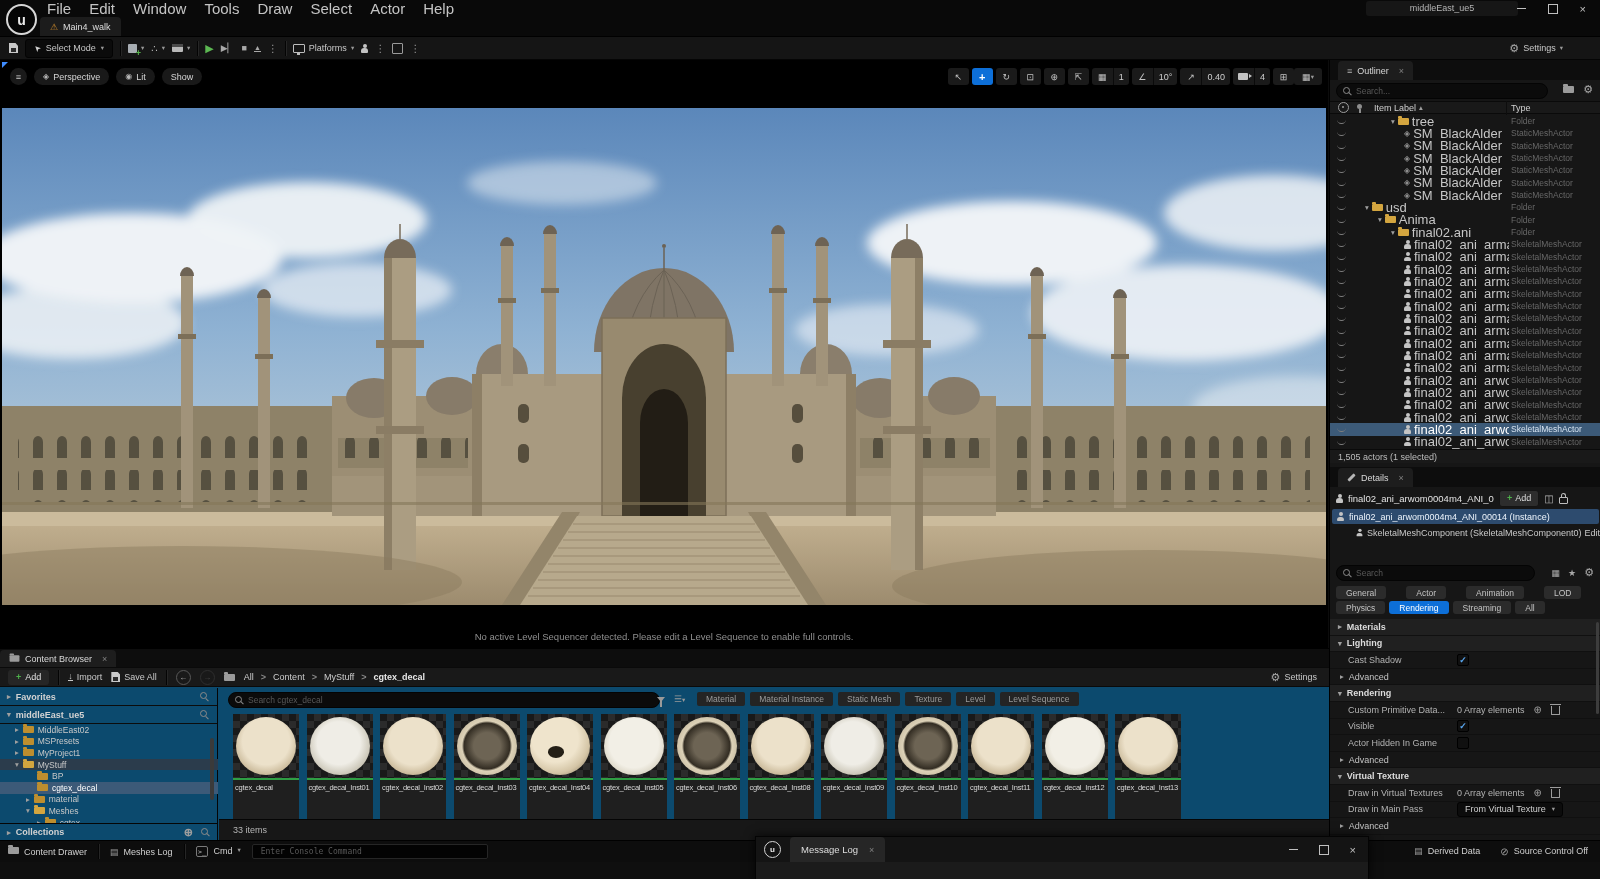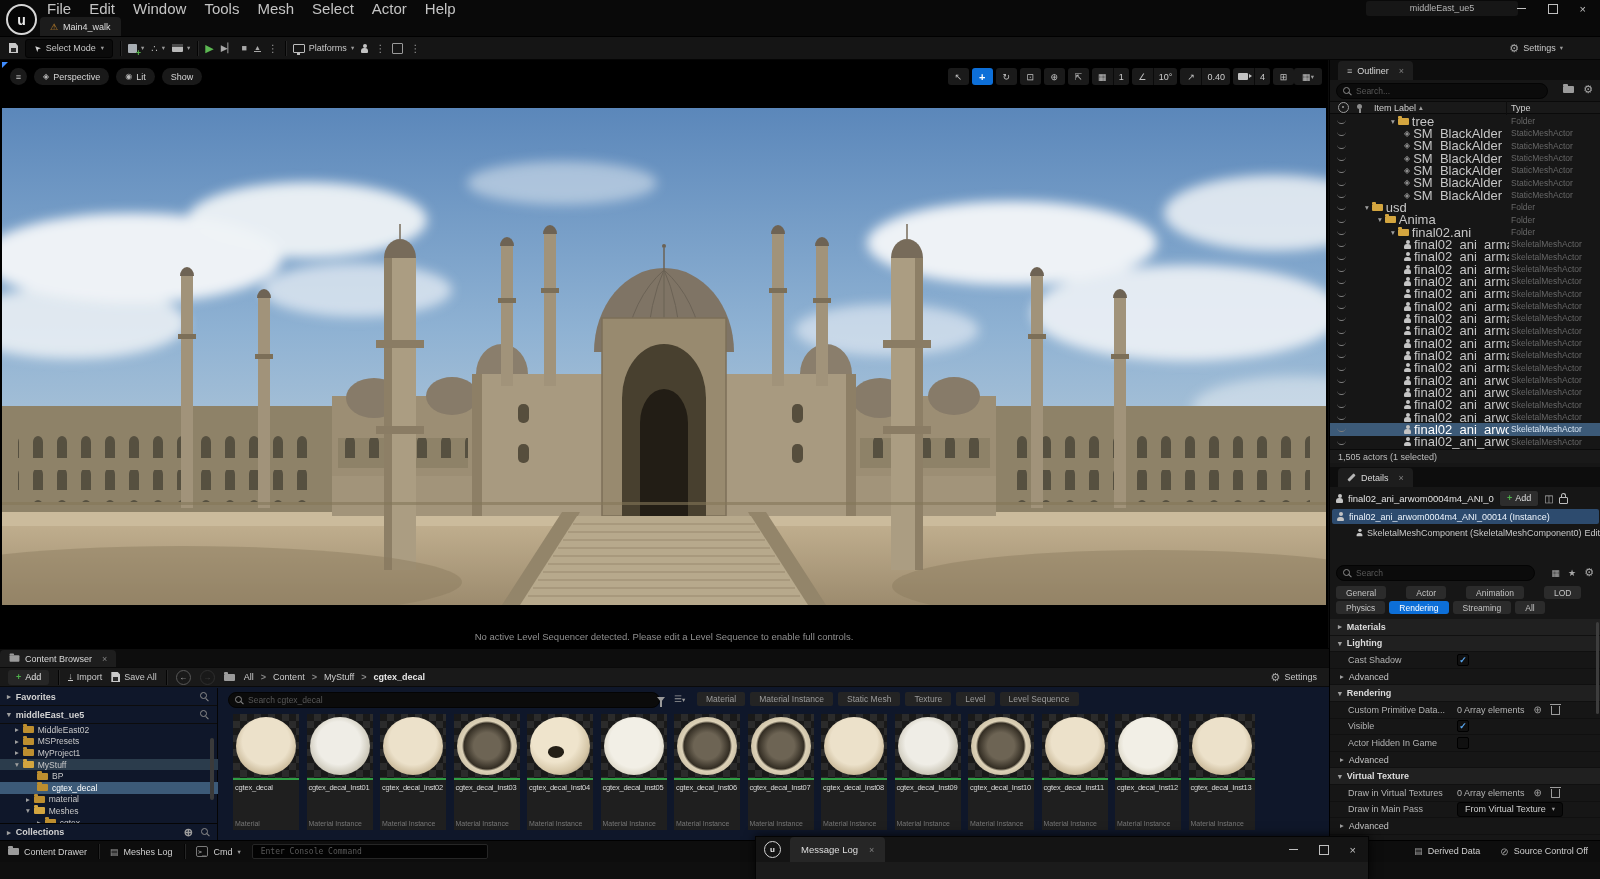--- a/index.html
+++ b/index.html
@@ -127,21 +127,21 @@
   .chip.active{background:#0d6fd8;color:#fff}
   .props{position:absolute;left:0;top:152px;width:271px;bottom:0;overflow:hidden}
   .drow{height:16.6px;display:flex;align-items:center;gap:5px;padding-left:8px;box-sizing:border-box;border-bottom:1px solid #101010;position:relative}
   .drow.sect{background:#202020;color:#dcdcdc;font-weight:bold}
   .drow.sub{color:#c4c4c4;padding-left:10px}
   .plabel{color:#b3b3b3;width:104px;white-space:nowrap;overflow:hidden;flex:none}
   .pval{display:flex;align-items:center;gap:9px;color:#b3b3b3}
   .dd{background:#0c0c0c;border:1px solid #020202;border-radius:3px;height:13px;display:flex;align-items:center;gap:6px;padding:0 7px;color:#cfcfcf}
   .dscroll{position:absolute;right:1px;top:155px;width:3px;height:92px;background:#3d3d3d;border-radius:2px}
   
-  .cb{left:0;top:648px;width:1329px;height:192px;background:#0f172a;border-top:1px solid #000;box-sizing:border-box}
+  .cb{left:0;top:648px;width:1329px;height:192px;background:#0c4a6e;border-top:1px solid #000;box-sizing:border-box}
   .cb-toolbar{position:absolute;left:0;top:18px;width:100%;height:20px;background:#191919;border-top:1px solid #0a0a0a;border-bottom:1px solid #0a0a0a;
               display:flex;align-items:center;gap:9px;padding:0 8px;box-sizing:border-box}
   .cb-addbtn{background:#262626;border-radius:3px;height:15px;display:flex;align-items:center;gap:4px;padding:0 8px;color:#e0e0e0}
   .circ{width:13px;height:13px;border-radius:50%;border:1px solid #585858;display:flex;align-items:center;justify-content:center;color:#b9b9b9;font-size:8px}
   .circ.dim{border-color:#2e2e2e;color:#4a4a4a}
   #crumbs{display:flex;align-items:center;gap:7px}
   .crumb{color:#cdcdcd}
   .crumb.last{color:#e8e8e8;font-weight:bold}
   .crumb-sep{color:#8a8a8a;font-weight:bold}
   .cb-left{position:absolute;left:0;top:39px;width:218px;bottom:0;border-right:1px solid #050505;box-sizing:border-box}
@@ -177,21 +177,21 @@
   .thumb.v4::before{content:"";position:absolute;left:32%;top:50%;width:24%;height:18%;background:#241f16;border-radius:50%;z-index:1}
   .thumb.v5::after{background:radial-gradient(circle at 50% 45%,#f2efe6 0 56%,#d6d0be 78%,#9b9279 100%)}
   .tbar{height:2px;background:#2f9e44;width:66px;flex:none}
   .tname{color:#d8d8d8;font-size:7.5px;letter-spacing:-.2px;padding:3px 2px 0 2px;white-space:nowrap;overflow:hidden}
   .ttype{color:#767676;font-size:7px;padding:0 2px;margin-top:auto;margin-bottom:3px;white-space:nowrap;overflow:hidden}
   .cb-foot{position:absolute;left:0;bottom:0;right:0;height:20px;background:#171717;border-top:1px solid #050505;display:flex;align-items:center;
            padding-left:14px;color:#b5b5b5}
   
   .statusbar{left:0;top:840px;width:1600px;height:22px;background:#0d0d0d;border-top:1px solid #000;display:flex;align-items:center;gap:11px;
              padding-left:8px;box-sizing:border-box}
-  .sbtn{display:flex;align-items:center;gap:5px;color:#cfcfcf}
+  .sbtn{display:flex;align-items:flex-start;gap:5px;color:#cfcfcf}
   .cmdico{font-family:"DejaVu Sans Mono",monospace;font-size:6.5px;border:1px solid #7a7a7a;border-radius:2px;padding:0.5px 1.5px;color:#c6c6c6}
   .console{width:222px;height:13px;background:#030303;border:1px solid #262626;border-radius:2px;display:flex;align-items:center;padding:0 6px}
   .console input{background:none;border:none;outline:none;width:100%;font-family:"DejaVu Sans Mono",monospace;font-size:8px;color:#9a9a9a}
   .sb-right{position:absolute;right:12px;top:840px;height:22px;display:flex;align-items:center;gap:20px;z-index:2}
   .bottom-strip{left:0;top:862px;width:1600px;height:17px;background:#0f0f0f}
   .msglog{left:755px;top:836px;width:612px;height:43px;background:#1b1b1b;border:1px solid #040404;box-shadow:0 0 10px rgba(0,0,0,.8);z-index:6}
   .ml-bar{height:25px;background:#141414;display:flex;align-items:center;position:relative}
   .ml-logo{width:15px;height:15px;border:1.5px solid #d6d6d6;border-radius:50%;display:flex;align-items:center;justify-content:center;
            color:#e8e8e8;font-size:8px;font-weight:bold;margin-left:8px}
   .ml-tab{height:25px;background:#262626;border-radius:4px 4px 0 0;display:flex;align-items:center;gap:6px;padding:0 11px;margin-left:9px;color:#dedede;font-size:9.5px}
@@ -200,21 +200,21 @@
 </head>
 <body>
 
 <div class="abs titlebar">
   <div class="ue-logo">u</div>
   <div id="menus">
       <span class="menu-item">File</span>
       <span class="menu-item">Edit</span>
       <span class="menu-item">Window</span>
       <span class="menu-item">Tools</span>
-      <span class="menu-item">Mesh</span>
+      <span class="menu-item">Draw</span>
       <span class="menu-item">Select</span>
       <span class="menu-item">Actor</span>
       <span class="menu-item">Help</span>
     </div>
   <div class="win-title">middleEast_ue5</div>
   <div class="winctl">
     <span class="minbar"></span>
     <span class="maxbox"></span>
     <span class="closex">×</span>
   </div>
@@ -963,62 +963,59 @@
           <span class="tname">cgtex_decal_Inst05</span>
           <span class="ttype">Material Instance</span>
         </div>
         <div class="tile">
           <span class="thumb v3"></span>
           <span class="tbar"></span>
           <span class="tname">cgtex_decal_Inst06</span>
           <span class="ttype">Material Instance</span>
         </div>
         <div class="tile">
+          <span class="thumb v1"></span>
+          <span class="tbar"></span>
+          <span class="tname">cgtex_decal_Inst08</span>
+          <span class="ttype">Material Instance</span>
+        </div>
+        <div class="tile">
+          <span class="thumb v2"></span>
+          <span class="tbar"></span>
+          <span class="tname">cgtex_decal_Inst09</span>
+          <span class="ttype">Material Instance</span>
+        </div>
+        <div class="tile">
           <span class="thumb v3"></span>
           <span class="tbar"></span>
-          <span class="tname">cgtex_decal_Inst07</span>
+          <span class="tname">cgtex_decal_Inst10</span>
           <span class="ttype">Material Instance</span>
         </div>
         <div class="tile">
           <span class="thumb v1"></span>
           <span class="tbar"></span>
-          <span class="tname">cgtex_decal_Inst08</span>
-          <span class="ttype">Material Instance</span>
-        </div>
-        <div class="tile">
-          <span class="thumb v2"></span>
-          <span class="tbar"></span>
-          <span class="tname">cgtex_decal_Inst09</span>
-          <span class="ttype">Material Instance</span>
-        </div>
-        <div class="tile">
-          <span class="thumb v3"></span>
-          <span class="tbar"></span>
-          <span class="tname">cgtex_decal_Inst10</span>
+          <span class="tname">cgtex_decal_Inst11</span>
+          <span class="ttype">Material Instance</span>
+        </div>
+        <div class="tile">
+          <span class="thumb v5"></span>
+          <span class="tbar"></span>
+          <span class="tname">cgtex_decal_Inst12</span>
           <span class="ttype">Material Instance</span>
         </div>
         <div class="tile">
           <span class="thumb v1"></span>
           <span class="tbar"></span>
-          <span class="tname">cgtex_decal_Inst11</span>
-          <span class="ttype">Material Instance</span>
-        </div>
-        <div class="tile">
-          <span class="thumb v5"></span>
-          <span class="tbar"></span>
-          <span class="tname">cgtex_decal_Inst12</span>
-          <span class="ttype">Material Instance</span>
-        </div>
-        <div class="tile">
-          <span class="thumb v1"></span>
-          <span class="tbar"></span>
           <span class="tname">cgtex_decal_Inst13</span>
           <span class="ttype">Material Instance</span>
         </div>
       </div>
+    <div class="cb-foot">
+      <span>33 items</span>
+    </div>
   </div>
 </div>
 
 <div class="abs statusbar">
   <div class="sbtn">
     <span class="fold gray"></span>
     <span>Content Drawer</span>
   </div>
   <span class="tsep"></span>
   <div class="sbtn">

